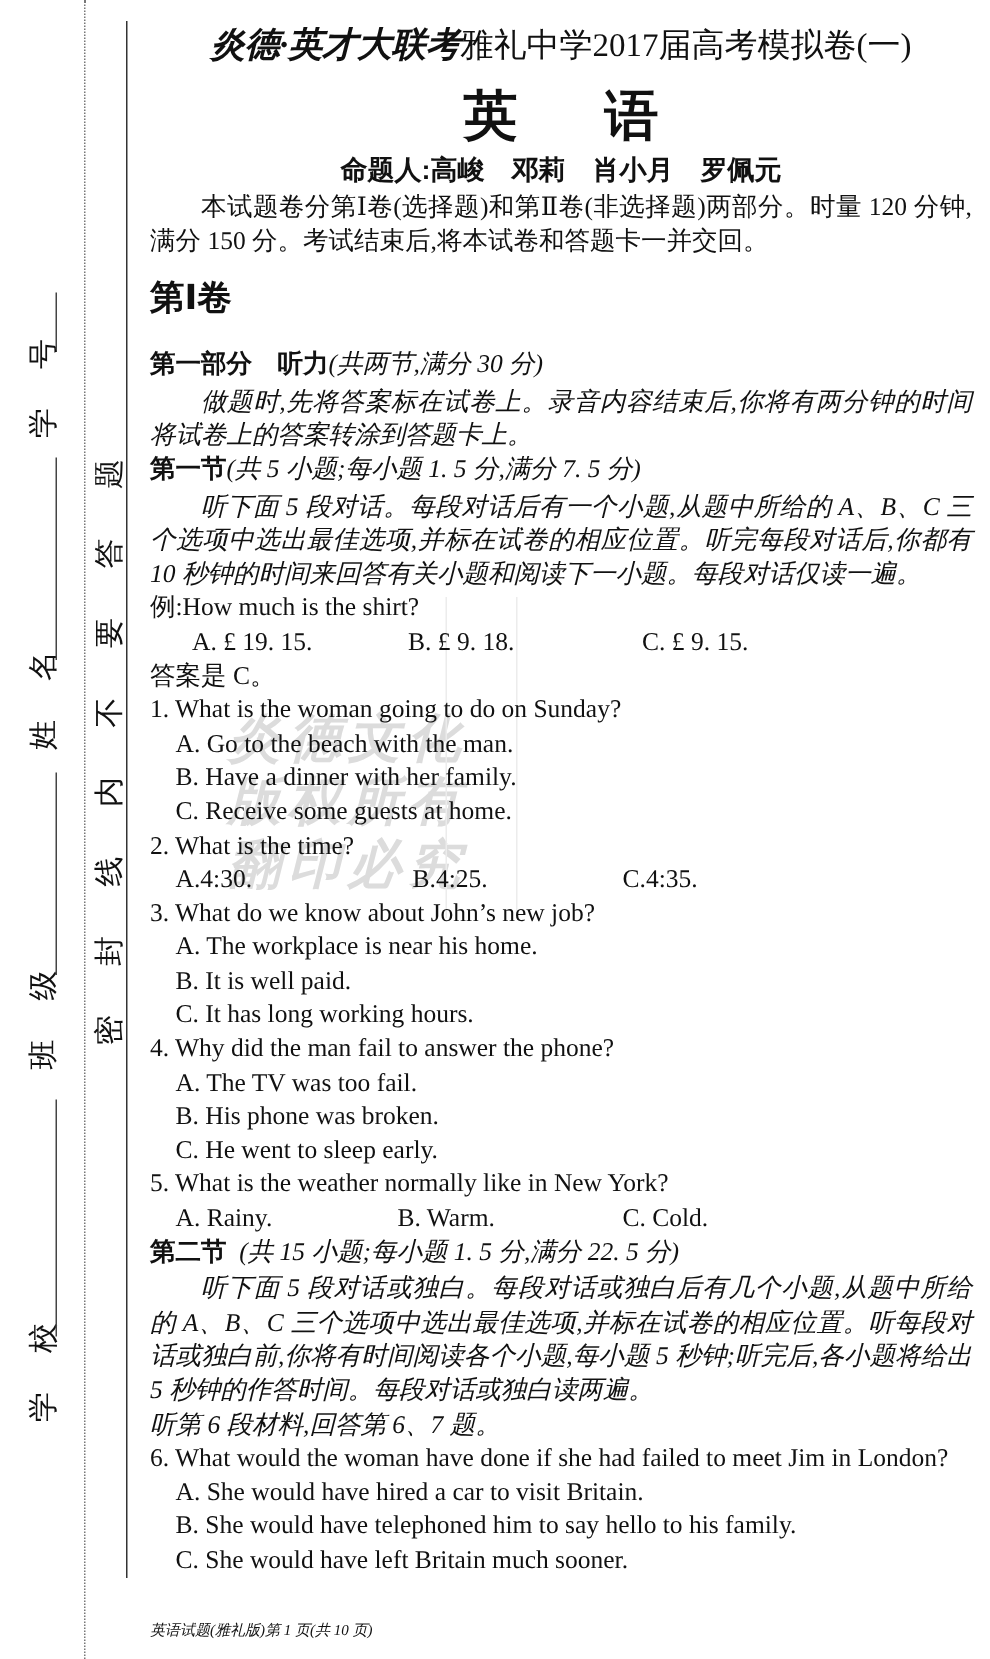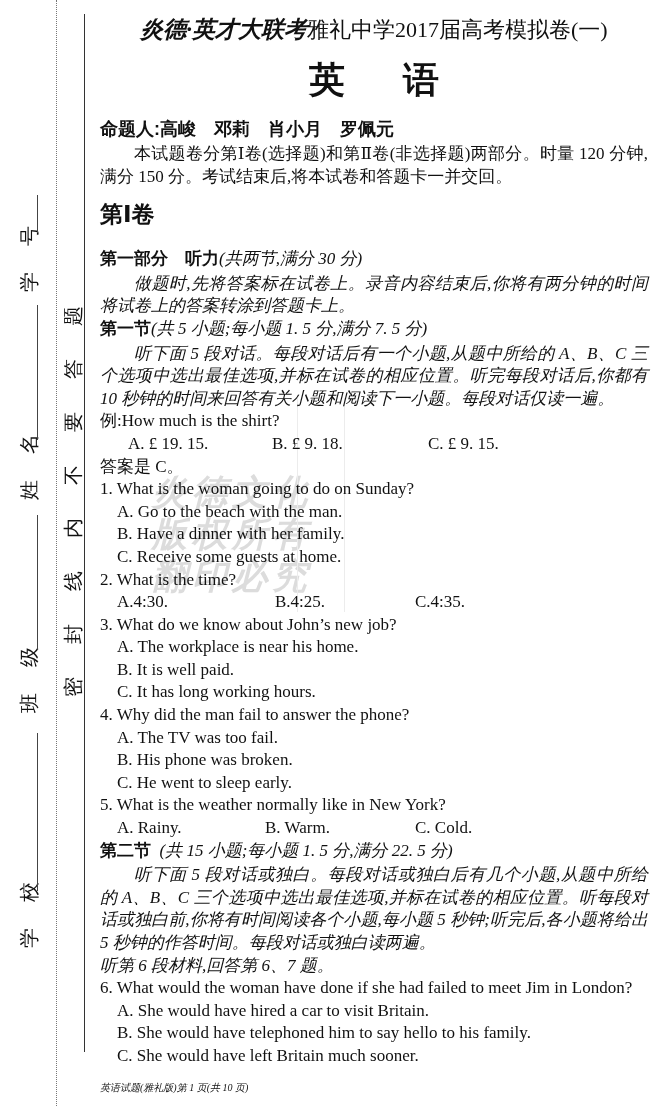--- a/index.html
+++ b/index.html
@@ -18,23 +18,23 @@
        transform:rotate(-90deg);white-space:nowrap;}
   
   .wm{position:absolute;left:152px;top:472px;color:#dcdcdc;
       font-family:"Liberation Serif","DejaVu Serif",serif;font-weight:bold;font-style:italic;}
   .wm-line{font-size:35px;line-height:42px;letter-spacing:5px;white-space:nowrap;}
   .artifact{position:absolute;width:1px;background:#ececec;}
   
   .content{position:absolute;left:100px;top:14px;width:548px;}
   .hdr{text-align:center;line-height:32px;font-size:22px;white-space:nowrap;}
   .brand{font-weight:bold;font-style:italic;font-size:23px;}
-  .subject{margin-top:12px;text-align:center;font-family:Liberation Sans, sans-serif;
+  .subject{margin-top:12px;text-align:center;font-family:Liberation Mono, monospace;
            font-weight:bold;font-size:36px;line-height:44px;letter-spacing:58px;text-indent:58px;}
-  .authors{margin-top:16px;text-align:left;font-family:"Liberation Sans","DejaVu Sans",sans-serif;
+  .authors{margin-top:0;text-align:center;font-family:"Liberation Sans","DejaVu Sans",sans-serif;
            font-weight:bold;font-size:18px;line-height:23px;}
   .para{margin:2px 0 0 0;font-size:17px;line-height:22.6px;text-align:justify;text-indent:2em;}
   .vol{margin:11px 0 4px 0;font-family:"Liberation Sans","DejaVu Sans",sans-serif;
        font-weight:bold;font-size:23px;line-height:30px;}
   .hline,.qline,.opt,.opt-row,.mline{font-size:17px;line-height:22.6px;margin:0;}
   .hei{font-family:"Liberation Sans","DejaVu Sans",sans-serif;font-weight:bold;}
   .gap{margin-left:1em;}
   .sgap{margin-left:0.5em;}
   .kai{font-style:italic;}
   .qnum{padding-left:17px;text-indent:-17px;}

